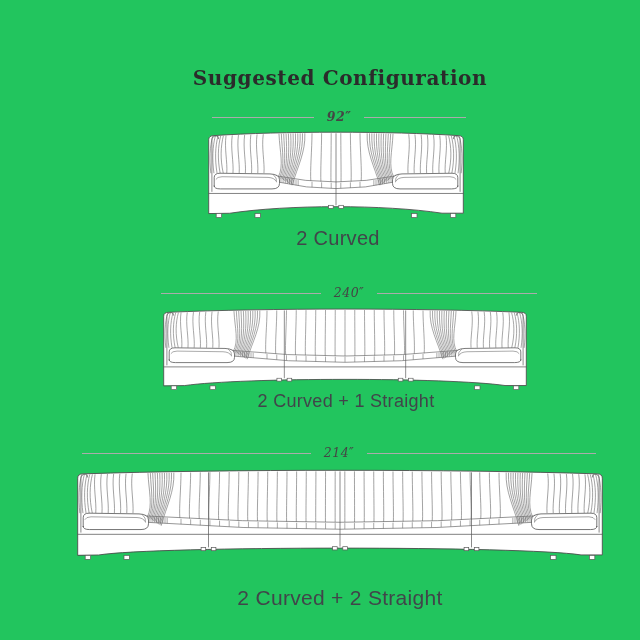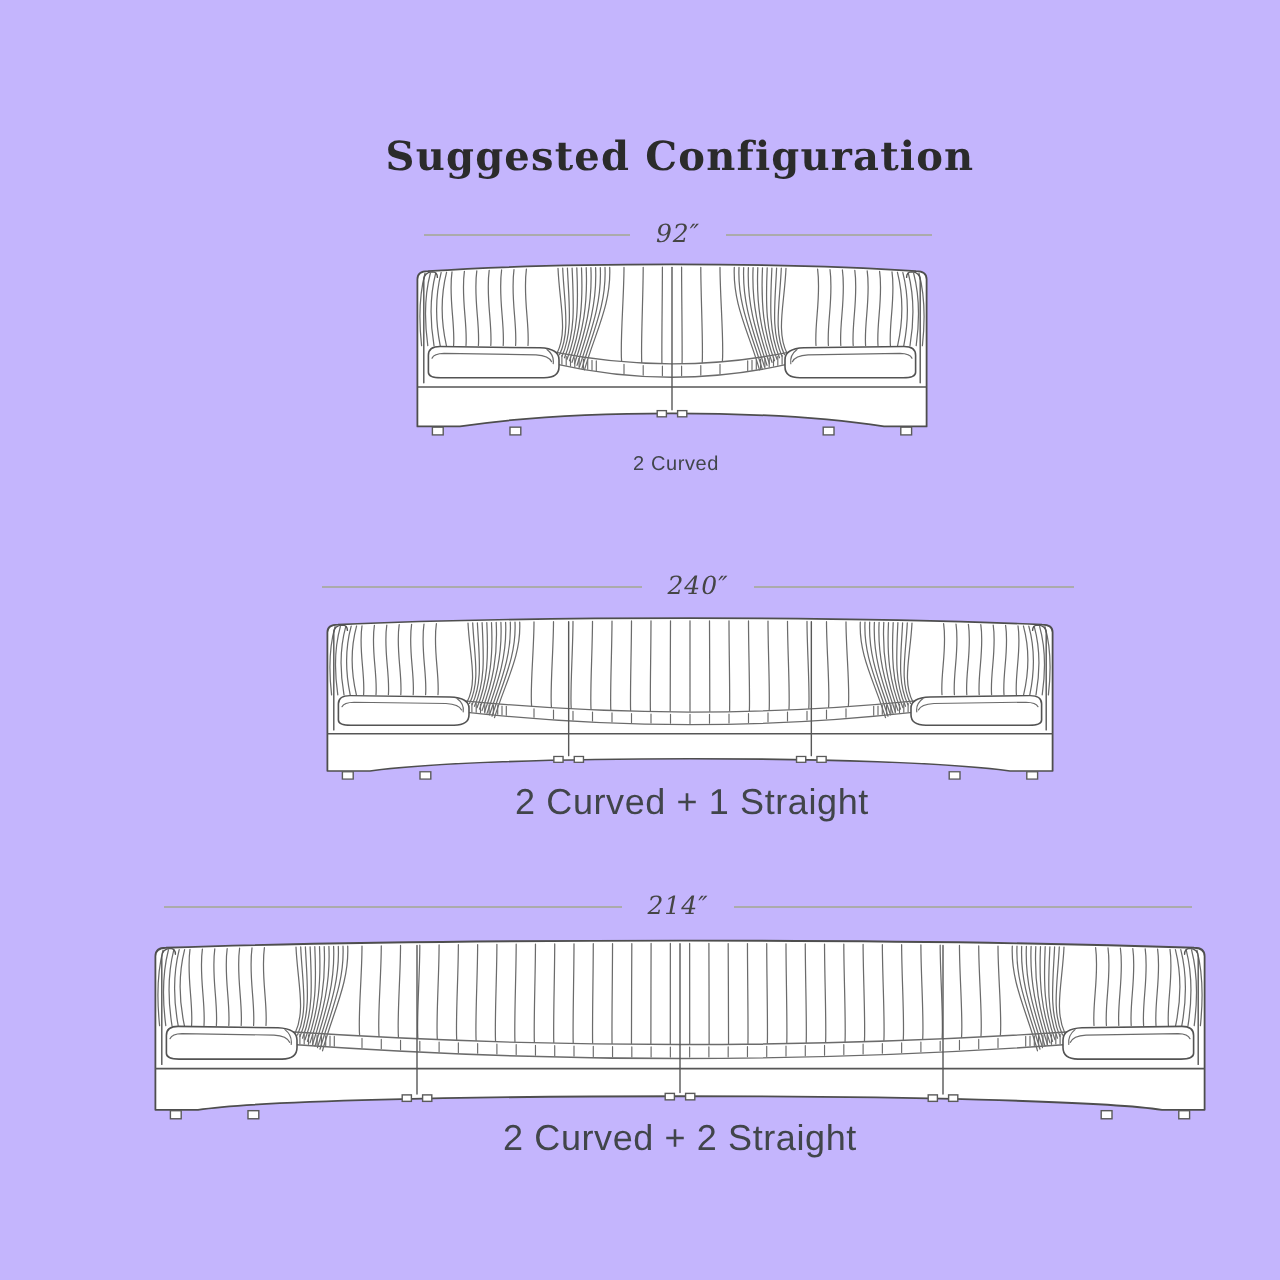--- a/index.html
+++ b/index.html
@@ -1,36 +1,36 @@
 <!DOCTYPE html>
 <html><head>
 <meta charset="utf-8">
 <style>
   html,body{margin:0;padding:0;background:#ffffff;}
-  main{position:relative;width:640px;height:640px;background:#c4b5fd;overflow:hidden;
+  main{position:relative;width:640px;height:640px;background:#22c55e;overflow:hidden;
        font-family:"Liberation Sans",sans-serif;}
   section{display:contents;}
   h1#title{position:absolute;left:40px;top:66px;width:600px;margin:0;text-align:center;
        font-family:"DejaVu Serif",serif;font-weight:700;font-size:20px;letter-spacing:0.6px;
        color:#2b2b2b;}
   .dim{position:absolute;display:flex;align-items:center;gap:13px;height:16px;}
-  #dim0{left:212px;top:109px;width:254px;}
+  #dim0{left:212px;top:109px;width:254px;font-weight:bold;}
   #dim1{left:161px;top:285px;width:376px;}
   #dim2{left:82px;top:445px;width:514px;}
   .dim .ln{flex:1;height:0;border-top:1px solid #ababab;}
   .dim .dt{font-family:"DejaVu Serif",serif;font-style:italic;font-size:12.5px;color:#454545;
        letter-spacing:0.5px;white-space:nowrap;transform:translateY(-1px);}
   svg.sofa{position:absolute;display:block;}
   #sofa0{left:208px;top:130px;}
   #sofa1{left:163px;top:307px;}
   #sofa2{left:77px;top:468px;}
   .cap{position:absolute;width:320px;text-align:center;color:#41454a;letter-spacing:0.3px;}
-  #cap0{left:178px;top:227px;font-size:10px;}
+  #cap0{left:178px;top:227px;font-size:20px;}
   #cap1{left:186px;top:391px;font-size:18px;}
-  #cap2{left:180px;top:559px;font-size:18px;}
+  #cap2{left:180px;top:586px;font-size:21px;}
 </style>
 </head>
 <body>
 
 <main>
 
   <h1 id="title">Suggested Configuration</h1>
 
   <section>
     <div class="dim" id="dim0">

